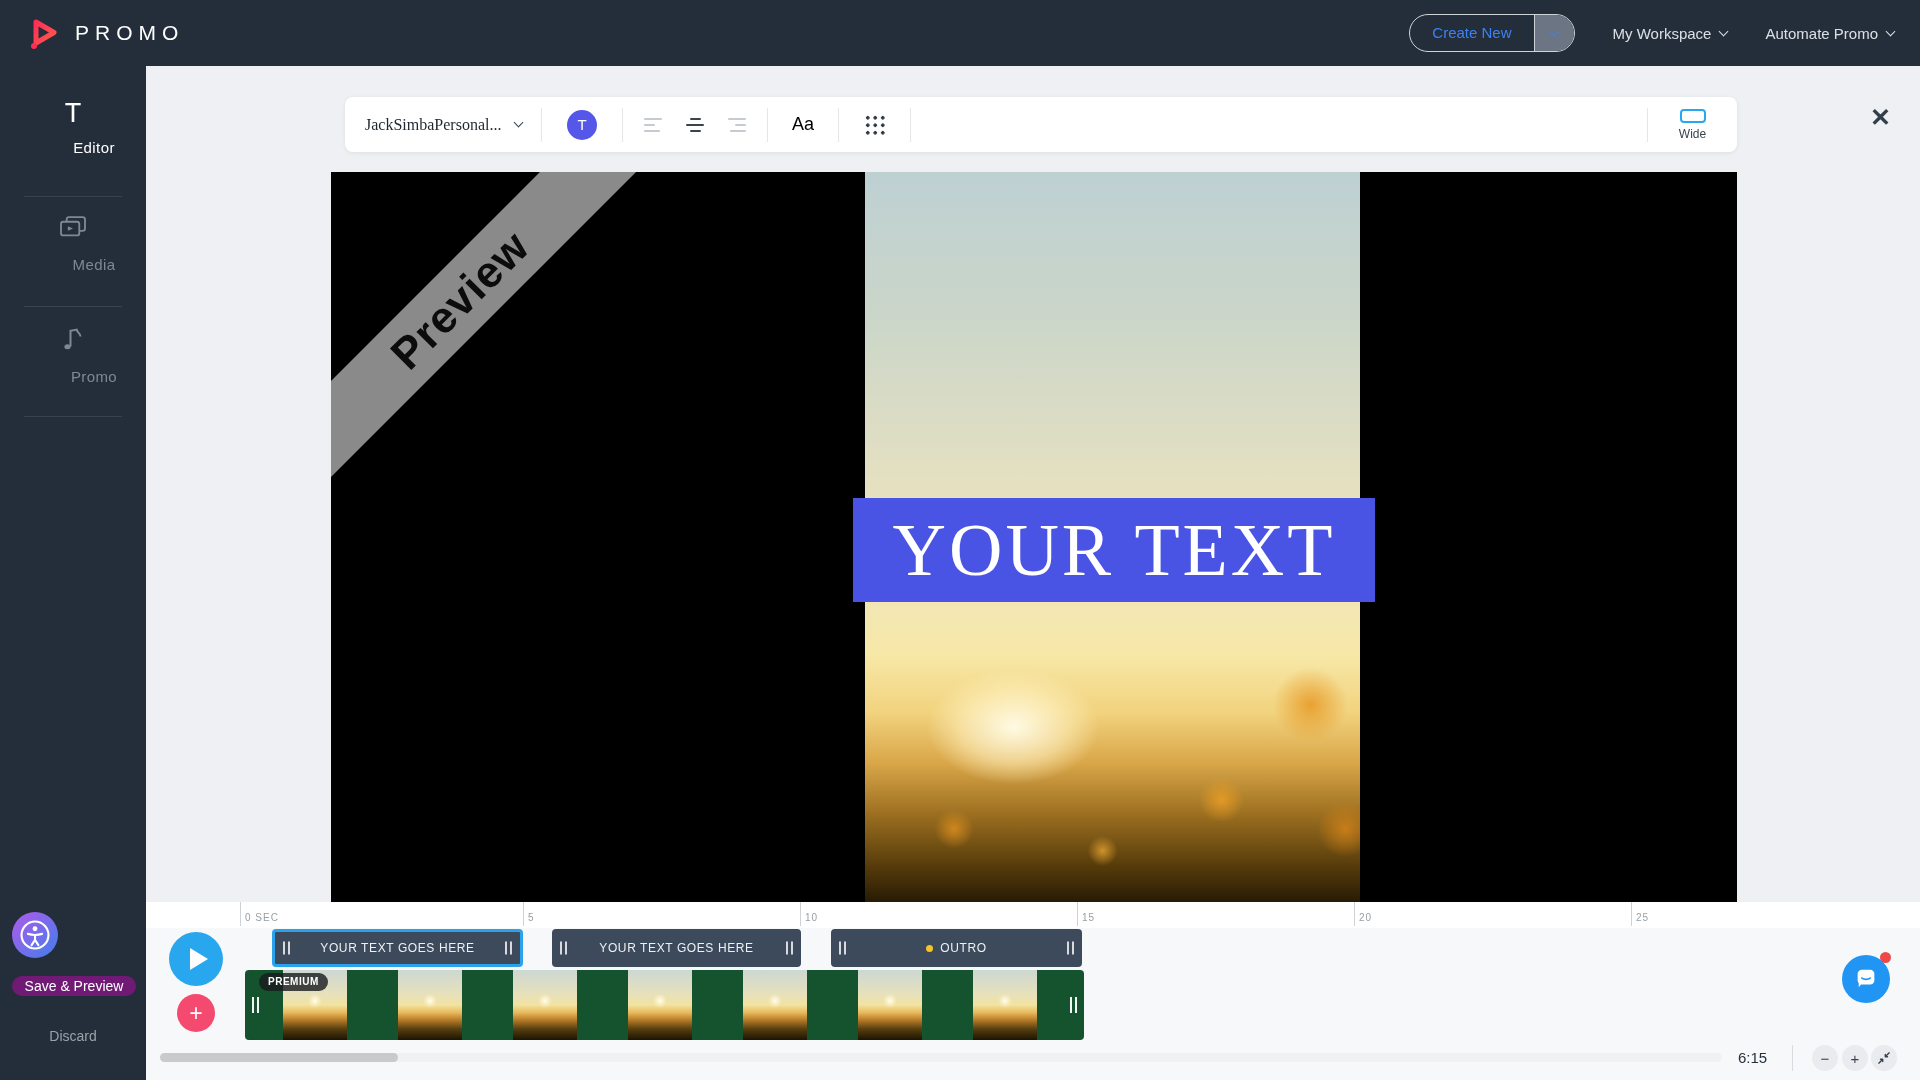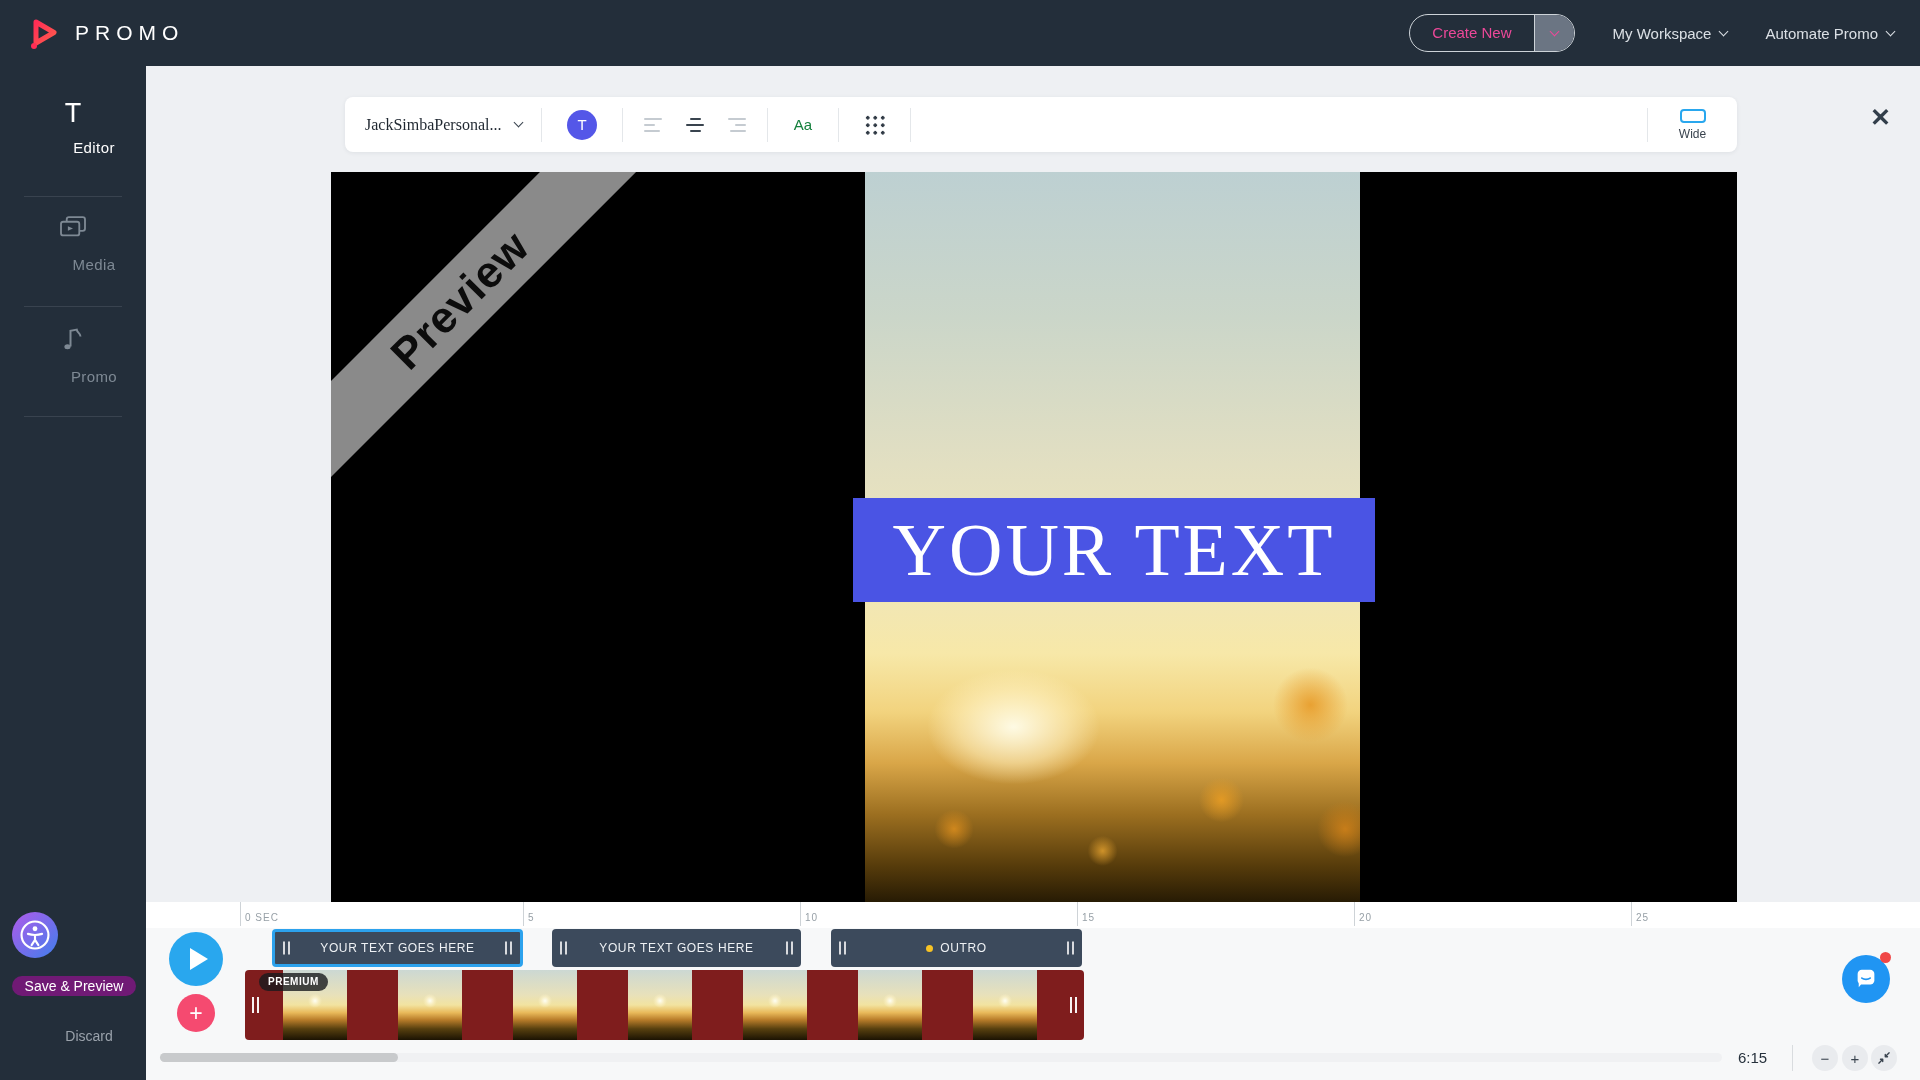--- a/index.html
+++ b/index.html
@@ -5,21 +5,21 @@
   * { margin:0; padding:0; box-sizing:border-box; }
   body { font-family:"Liberation Sans", sans-serif; background:#fff; }
   #app { position:relative; width:1920px; height:1080px; overflow:hidden; background:#eef0f3; }
 
   
   .topbar { position:absolute; left:0; top:0; width:1920px; height:66px; background:#232e3a;
             display:flex; align-items:center; justify-content:space-between; padding:0 26px; z-index:40; }
   .brand { display:flex; align-items:center; gap:13px; }
   .brand-word { color:#fff; font-size:21px; font-weight:400; letter-spacing:6px; }
   .topnav { display:flex; align-items:center; gap:38px; }
-  .create-btn { display:flex; align-items:stretch; height:38px; border:1px solid #cdd3d8; border-radius:20px; overflow:hidden; color:#ec4899; cursor:pointer; }
+  .create-btn { display:flex; align-items:stretch; height:38px; border:1px solid #cdd3d8; border-radius:20px; overflow:hidden; color:#3b82f6; cursor:pointer; }
   .create-main { padding:0 22px; font-size:15px; line-height:36px; }
   .create-caret { width:40px; background:#6b7583; display:flex; align-items:center; justify-content:center; border-left:1px solid #cdd3d8; }
   .nav-link { color:#dbe0e5; font-size:15px; display:flex; align-items:center; gap:9px; cursor:pointer; }
   .chev { width:7px; height:7px; border-right:1.6px solid currentColor; border-bottom:1.6px solid currentColor;
           transform:rotate(45deg); margin-top:-4px; }
 
   
   .sidebar { position:absolute; left:0; top:66px; width:146px; height:1014px; background:#232e3a; z-index:30; }
   .side-item { position:absolute; left:0; width:146px; text-align:center; cursor:pointer; }
   .side-item .glyph { display:block; }
@@ -27,41 +27,41 @@
   .si-editor { top:32px; color:#fff; }
   .si-editor .glyph { font-size:27px; font-weight:400; }
   .si-media { top:148px; color:#7e8994; }
   .si-music { top:258px; color:#7e8994; }
   .side-div { position:absolute; left:24px; width:98px; border-top:1px solid #39434f; }
   .sd1 { top:130px; } .sd2 { top:240px; } .sd3 { top:350px; }
   .a11y-btn { position:absolute; left:12px; top:846px; width:46px; height:46px; border-radius:50%;
               background:linear-gradient(135deg,#a55eea 10%,#4b7bec 90%); display:flex; align-items:center; justify-content:center; cursor:pointer; }
   .save-btn { position:absolute; left:12px; top:910px; width:124px; height:20px; border-radius:18px; border:none;
               background:#701a75; color:#fff; font-size:14px; font-family:inherit; cursor:pointer; }
-  .discard { position:absolute; left:16px; top:962px; width:146px; text-align:center; color:#9aa2ab; font-size:14px; cursor:pointer; }
+  .discard { position:absolute; left:0; top:962px; width:146px; text-align:center; color:#9aa2ab; font-size:14px; cursor:pointer; }
 
   
   .toolbar { position:absolute; left:345px; top:97px; width:1392px; height:55px; background:#fff; border-radius:8px;
              box-shadow:0 1px 4px rgba(40,50,60,.08); display:flex; align-items:center; z-index:20; }
   .tb-div { width:1px; height:34px; background:#e4e7ea; flex:none; }
   .tb-font { width:196px; padding-left:20px; display:flex; align-items:center; gap:14px;
              font-family:"Liberation Serif", serif; font-size:16px; color:#1f2730; cursor:pointer; }
   .tb-font .chev { color:#39434e; }
   .tb-sec { display:flex; align-items:center; justify-content:center; flex:none; }
   .tb-t { width:80px; }
   .t-circle { width:30px; height:30px; border-radius:50%; background:#5457e8; color:#fff; font-size:15px;
               display:flex; align-items:center; justify-content:center; cursor:pointer; }
   .tb-align { width:144px; gap:24px; }
   .align-icon { width:18px; height:14px; display:flex; flex-direction:column; justify-content:space-between; cursor:pointer; }
   .align-icon i { display:block; height:2px; border-radius:1px; background:#c5cbd1; }
   .align-icon.active i { background:#39434e; }
   .al-left i:nth-child(1){width:18px}.al-left i:nth-child(2){width:11px}.al-left i:nth-child(3){width:16px}
   .al-center{align-items:center}.al-center i:nth-child(1){width:11px}.al-center i:nth-child(2){width:18px}.al-center i:nth-child(3){width:11px}
   .al-right{align-items:flex-end}.al-right i:nth-child(1){width:18px}.al-right i:nth-child(2){width:11px}.al-right i:nth-child(3){width:16px}
-  .tb-aa { width:70px; font-size:15px; color:#15803d; cursor:pointer; }
+  .tb-aa { width:70px; font-size:18px; color:#000000; cursor:pointer; }
   .tb-grid { width:71px; }
   .grid-dots { width:21px; height:21px; cursor:pointer;
                background:radial-gradient(circle, #2f3944 1.6px, transparent 1.9px) 0 0 / 7.5px 7.5px; }
   .tb-spacer { flex:1; }
   .tb-wide { width:89px; flex-direction:column; gap:4px; cursor:pointer; }
   .wide-rect { width:26px; height:14px; border:2px solid #29a7ee; border-radius:4px; }
   .wide-label { font-size:12px; color:#39434e; }
   .close-x { position:absolute; left:1870px; top:103px; font-size:25px; font-weight:700; color:#323e4a; cursor:pointer; z-index:25; }
 
   
@@ -95,21 +95,21 @@
   .clip { position:absolute; top:929px; height:38px; background:#3c4a5c; border-radius:4px;
           display:flex; align-items:center; justify-content:center; color:#eef1f4; font-size:12px;
           letter-spacing:.6px; cursor:pointer; }
   .clip.selected { border:3px solid #2ca2ed; }
   .clip1 { left:272px; width:251px; } .clip2 { left:552px; width:249px; } .clip3 { left:831px; width:251px; }
   .handle { position:absolute; top:50%; transform:translateY(-50%); width:7px; height:13px;
             border-left:2px solid #fff; border-right:2px solid #fff; opacity:.8; cursor:ew-resize; }
   .h-left { left:8px; } .h-right { right:8px; }
   .dot { width:7px; height:7px; border-radius:50%; background:#f7c325; margin-right:7px; }
 
-  .strip { position:absolute; left:245px; top:970px; width:839px; height:70px; background:#7f1d1d; border-radius:4px; overflow:hidden; cursor:pointer; }
+  .strip { position:absolute; left:245px; top:970px; width:839px; height:70px; background:#14532d; border-radius:4px; overflow:hidden; cursor:pointer; }
   .thumb { position:absolute; top:0; width:64px; height:70px;
     background:
       radial-gradient(circle 7px at 50% 44%, rgba(255,255,246,.95), rgba(255,245,205,.5) 60%, rgba(255,245,205,0) 100%),
       linear-gradient(180deg,#ccd8d3 0%,#e8e1ba 36%,#f2e3a0 50%,#e8b95a 61%,#b97d2a 71%,#58400f 84%,#1b1303 100%); }
   .t0{left:38px}.t1{left:153px}.t2{left:268px}.t3{left:383px}.t4{left:498px}.t5{left:613px}.t6{left:728px}
   .premium { position:absolute; left:14px; top:3px; padding:3px 9px 4px; background:rgba(25,26,30,.8); border-radius:10px;
              color:#fff; font-size:10px; font-weight:700; letter-spacing:.5px; }
   .strip .handle { height:16px; opacity:.95; }
   .strip .h-left { left:7px; } .strip .h-right { right:7px; }
 

